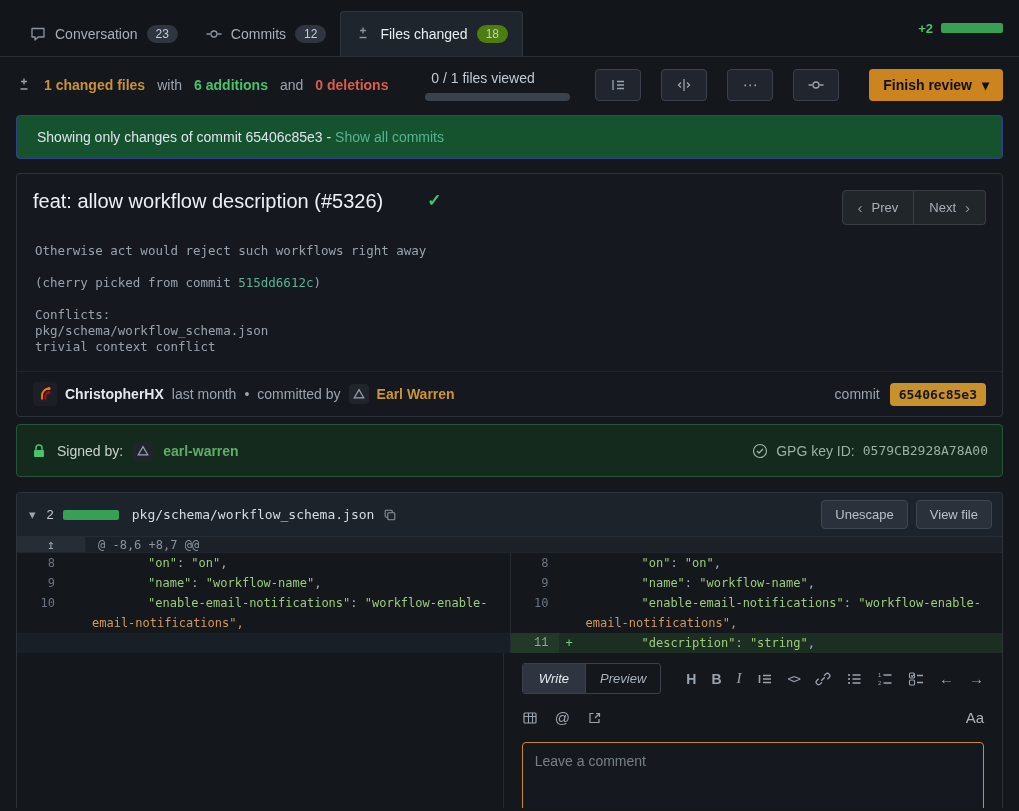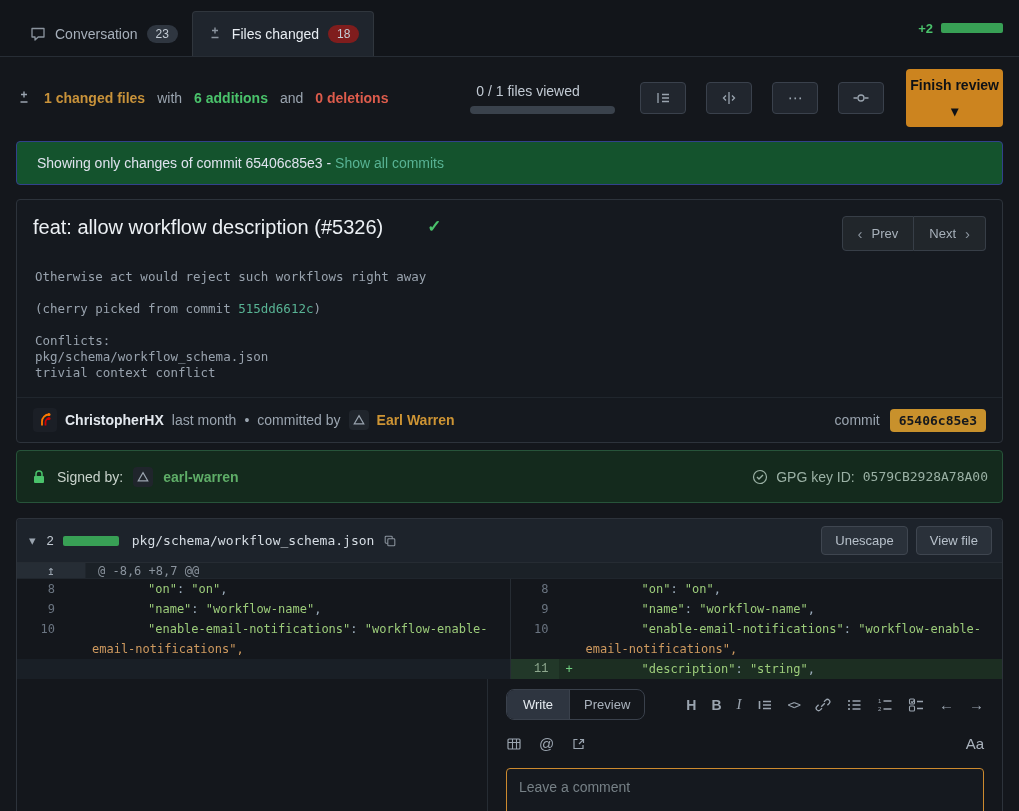--- a/index.html
+++ b/index.html
@@ -14,42 +14,42 @@
   
   .topbar { display:flex; align-items:stretch; padding:0 16px; height:57px;
             background:#12151a; border-bottom:1px solid #272d35; }
   .tab { display:flex; align-items:center; gap:9px; padding:0 14px; margin-top:11px;
          color:#a6afba; cursor:pointer; font-size:14px; }
   .tab .i16 { color:#8b949e; }
   .tab.active { background:#1f252d; border:1px solid #30363d; border-bottom:none;
                 border-radius:4px 4px 0 0; color:#e8edf2; }
   .count-badge { background:#2f3640; color:#c4ccd5; border-radius:10px;
                  font-size:12px; padding:2px 9px; }
-  .tab.active .count-badge { background:#7f1d1d; }
+  .tab.active .count-badge { background:#4d7c0f; }
   .topbar-right { margin-left:auto; display:flex; align-items:center; gap:8px; }
   .plus-total { color:#4ac26b; font-size:13px; font-weight:bold; }
   .stat-bar-top { width:62px; height:10px; background:#38a055; border-radius:2px; }
 
   
   .summary { display:flex; align-items:center; padding:12px 16px 12px; gap:12px; }
   .summary .i16 { color:#9aa4af; }
   .link-orange { color:#c8923a; font-weight:bold; cursor:pointer; }
   .txt-muted { color:#9aa4af; }
   .txt-green { color:#4ac26b; font-weight:bold; }
   .txt-red { color:#dd5c4c; font-weight:bold; }
   .viewed-block { margin-left:auto; display:flex; flex-direction:column; gap:7px; width:150px; }
   .viewed-text { color:#c2cad3; font-size:14px; padding-left:6px; }
   .viewed-track { width:145px; height:8px; background:#3a424c; border-radius:4px; overflow:hidden; }
   .viewed-fill { height:100%; background:#4ac26b; }
   .icon-btn { width:46px; height:32px; margin-left:8px; display:flex; align-items:center;
               justify-content:center; background:#21262e; border:1px solid #3a414c;
               border-radius:4px; color:#9aa4af; cursor:pointer; font-size:15px; }
-  .finish-btn { margin-left:10px; display:flex; align-items:center; gap:10px;
+  .finish-btn { margin-left:18px; display:flex; align-items:center; gap:10px;
                 background:#cc841f; color:#0e1116; font-weight:bold; font-size:14px;
-                padding:8px 4px; border-radius:4px; cursor:pointer;flex-direction:column; }
+                padding:8px 14px; border-radius:4px; cursor:pointer; }
 
   
   .banner { margin:2px 16px 14px; background:#14532d; border:1px solid #32418c;
             border-radius:4px; padding:13px 20px; font-size:14px; color:#dfe3ee; }
   .link-teal { color:#58b394; cursor:pointer; }
 
   
   .commit-box { margin:0 16px 7px; background:#15191f; border:1px solid #2d333b; border-radius:4px; }
   .commit-head { display:flex; align-items:flex-start; padding:16px 16px 4px;gap:36px; }
   .commit-title { font-size:20px; color:#ecf0f4; font-weight:500; }
@@ -122,21 +122,21 @@
   .ln.wrap { padding-left:6px; }
   .tok-g { color:#9ccc7a; }
   .tok-p { color:#9fb0bf; }
   .tok-o { color:#cf9a5f; }
 
   
   .editor-row { display:grid; grid-template-columns:1fr 1fr; flex:1; }
   .editor-left { background:#14171c; }
   .editor-cell { border-left:1px solid #262c33; padding:10px 18px 0; }
   .ed-toolbar { display:flex; align-items:center; gap:15px; color:#9aa4af; }
-  .seg { display:flex; border:1px solid #3a414c; border-radius:8px; overflow:hidden; margin-right:26px; }
+  .seg { display:flex; border:1px solid #3a414c; border-radius:3px; overflow:hidden; margin-right:10px;font-style:italic; }
   .seg-write { background:#2e3540; color:#e6ebf0; padding:7px 16px; font-size:13px; cursor:pointer; }
   .seg-preview { background:transparent; color:#aab3bd; padding:7px 14px;
                  border-left:1px solid #3a414c; font-size:13px; cursor:pointer; }
   .tb { cursor:pointer; display:flex; align-items:center; color:#9aa4af; }
   .tb-H { font-weight:bold; font-size:14px; }
   .tb-B { font-weight:bold; font-size:14px; }
   .tb-I { font-style:italic; font-family:"Liberation Serif",serif; font-size:15px; }
   .tb-code { font-family:"DejaVu Sans Mono",monospace; font-size:12px; letter-spacing:-1px; }
   .tb-arrow { font-size:15px; }
   .push-right { margin-left:auto; }
@@ -155,20 +155,28 @@
 <body>
 
 <div class="topbar">
   <div class="tab">
     <svg class="i16" viewBox="0 0 16 16">
       <path d="M2 2.5h12v8.5H8.2L5 14v-3H2z" fill="none" stroke="currentColor" stroke-width="1.3" stroke-linejoin="round"></path>
     </svg>
     <span>Conversation</span>
     <span class="count-badge">23</span>
   </div>
+  <div class="tab">
+    <svg class="i16" viewBox="0 0 16 16">
+      <circle cx="8" cy="8" r="3" fill="none" stroke="currentColor" stroke-width="1.3"></circle>
+      <path d="M0.5 8h4M11.5 8h4" stroke="currentColor" stroke-width="1.3"></path>
+    </svg>
+    <span>Commits</span>
+    <span class="count-badge">12</span>
+  </div>
   <div class="tab active">
     <svg class="i16" viewBox="0 0 16 16">
       <path d="M8 1.5v6M5 4.5h6M4.5 11.5h7" fill="none" stroke="currentColor" stroke-width="1.4"></path>
     </svg>
     <span>Files changed</span>
     <span class="count-badge">18</span>
   </div>
   <div class="topbar-right">
     <span class="plus-total">+2</span>
     <div class="stat-bar-top"></div>

